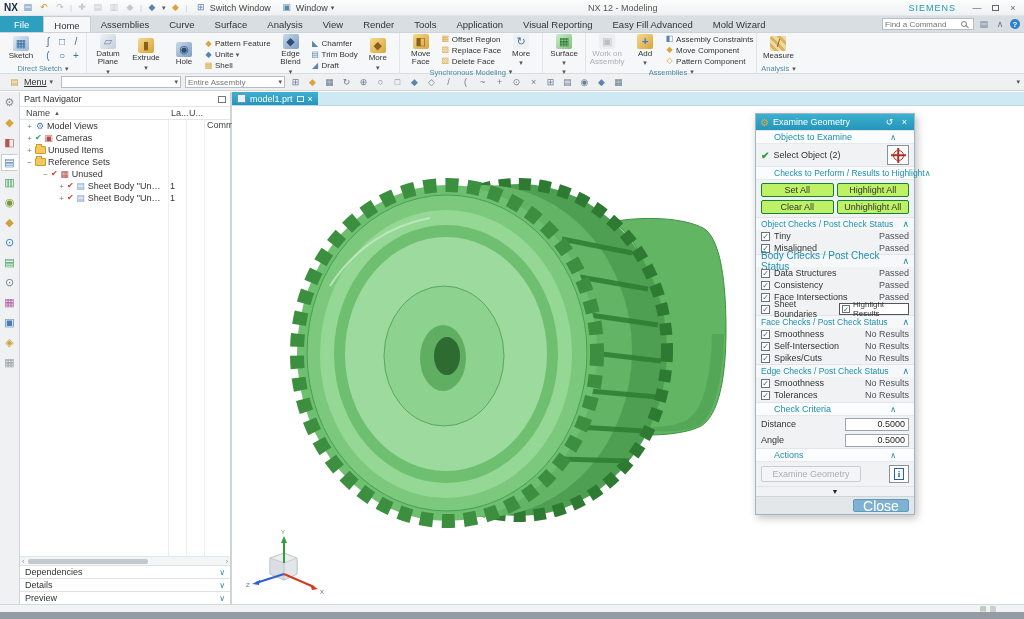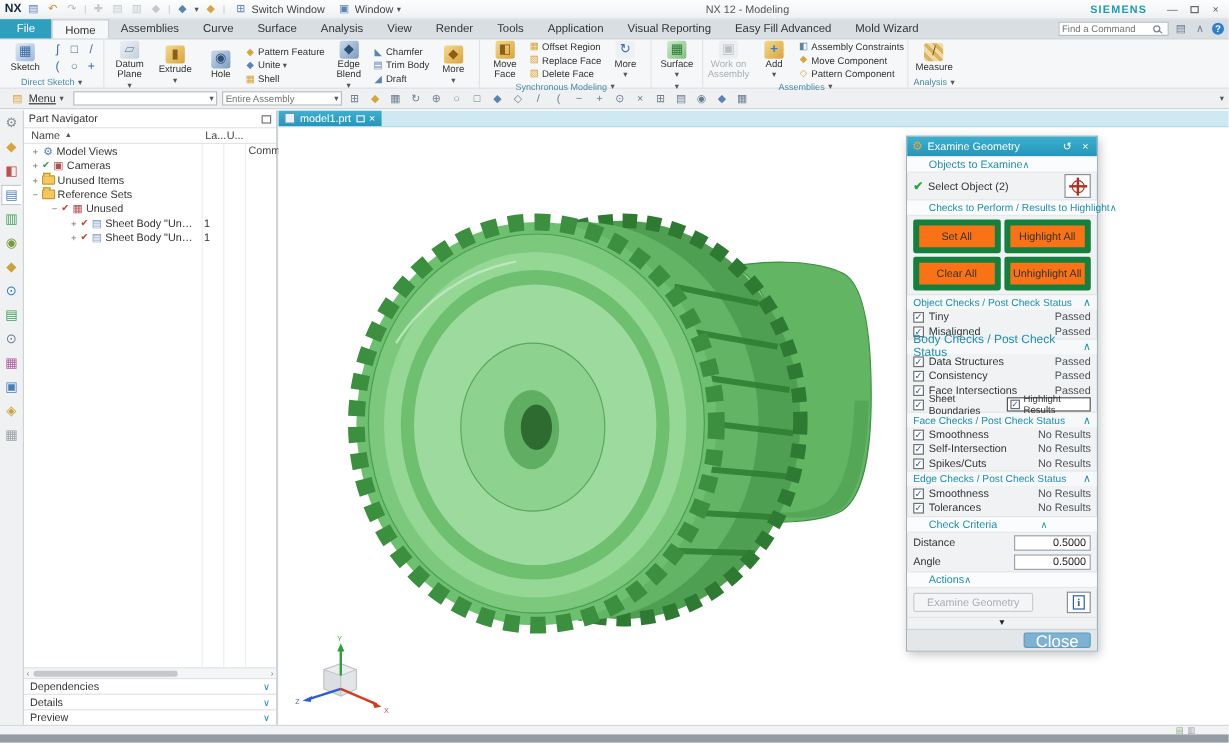--- a/index.html
+++ b/index.html
@@ -8,21 +8,21 @@
   .root{position:relative;width:1024px;height:619px;background:#fff;}
 
   
   .titlebar{height:16px;display:flex;align-items:center;gap:4px;padding:0 4px;
     background:linear-gradient(#fdfdfd,#eef1f3);font-size:9px;border-bottom:1px solid #e3e6e9;}
   .nxlogo{font-weight:bold;font-size:10px;color:#16283c;letter-spacing:0;}
   .qi{width:12px;height:11px;display:inline-flex;align-items:center;justify-content:center;font-size:9px;line-height:1;}
   .qsep{color:#c5cace;font-size:8px;}
   .tb-btn{display:inline-flex;align-items:center;gap:3px;padding:0 3px;color:#444;}
   .title-center{flex:1;text-align:center;color:#555;font-size:9px;}
-  .brand{color:#1f9ab0;font-weight:bold;font-size:9px;letter-spacing:1px;margin-right:10px;text-align:right;}
+  .brand{color:#1f9ab0;font-weight:normal;font-size:9px;letter-spacing:1px;margin-right:10px;text-align:right;}
   .winbtn{width:14px;height:12px;display:inline-flex;align-items:center;justify-content:center;color:#666;font-size:9px;}
   .restore-box{width:7px;height:6px;border:1px solid #666;display:inline-block;}
 
   
   .tabrow{height:17px;background:#d9dee3;display:flex;align-items:stretch;font-size:9.5px;border-bottom:1px solid #cdd3d8;}
   .rtab{padding:2px 10px 1px;display:flex;align-items:center;color:#333;cursor:default;}
   .rtab.file{background:#2f9fc0;color:#fff;padding:2px 14px 1px;}
   .rtab.active{background:#f6f7f8;border:1px solid #c8cdd2;border-bottom:none;}
   .tabrow-right{margin-left:auto;display:flex;align-items:center;gap:4px;padding-right:4px;}
   .findbox{width:92px;height:12px;background:#fff;border:1px solid #b7bdc3;display:flex;align-items:center;font-size:8px;color:#9aa0a6;padding:0 2px;gap:2px;}
@@ -90,30 +90,30 @@
   .scene{position:absolute;left:0;top:14px;width:792px;height:499px;}
 
   
   .dlg{position:absolute;left:523px;top:21px;width:160px;background:#f0f2f3;border:1px solid #9fb6c2;
     box-shadow:2px 3px 8px rgba(0,0,0,.25);font-size:9px;}
   .dlg-head{height:16px;background:linear-gradient(#3bb0d0,#2596ba);display:flex;align-items:center;gap:4px;color:#fff;padding:0 4px;}
   .dlg-title{flex:1;font-size:9px;}
   .dlg-gear{color:#e8a33d;font-size:10px;}
   .dlg-hbtn{color:#fff;font-size:9px;width:11px;text-align:center;}
   .sec-h{height:14px;background:#fbfcfd;border-top:1px solid #e1e5e8;border-bottom:1px solid #e6eaec;
-    display:flex;align-items:center;justify-content:flex-start;padding:0 18px;color:#1f8fae;}
+    display:flex;align-items:center;justify-content:space-between;padding:0 18px;color:#1f8fae;}
   .sec-h .caret{color:#1f8fae;font-size:8px;}
   .sel-row{height:22px;display:flex;align-items:center;gap:4px;padding:0 5px;}
   .okchk{color:#2f9e3f;font-weight:bold;font-size:10px;}
   .selbtn{margin-left:auto;width:22px;height:20px;background:#fff;border:1px solid #8a9096;display:flex;align-items:center;justify-content:center;}
   .cross{width:11px;height:11px;border:1.5px solid #b03020;border-radius:50%;position:relative;}
   .cross::before{content:"";position:absolute;left:50%;top:-3px;bottom:-3px;width:1.5px;background:#b03020;transform:translateX(-50%);}
   .cross::after{content:"";position:absolute;top:50%;left:-3px;right:-3px;height:1.5px;background:#b03020;transform:translateY(-50%);}
   .btn-grid{display:grid;grid-template-columns:1fr 1fr;gap:3px;padding:3px 5px;}
-  .wbtn{height:28px;background:#f97316;border:5px solid #15803d;border-radius:2px;display:flex;align-items:center;justify-content:center;color:#333;}
+  .wbtn{height:14px;background:#bef264;border:1px solid #15803d;border-radius:2px;display:flex;align-items:center;justify-content:center;color:#333;}
   .grp-h{height:13px;display:flex;align-items:center;justify-content:space-between;padding:0 5px;color:#1f8fae;border-top:1px solid #e1e5e8;background:#f6f8f9;}
   .chkrow{height:12px;display:flex;align-items:center;gap:4px;padding:0 5px;}
   .cb{width:9px;height:9px;border:1px solid #6b7075;background:#fff;color:#355f8f;font-size:8px;line-height:8px;text-align:center;flex:0 0 auto;}
   .status{margin-left:auto;color:#4c5258;}
   .hlbox{margin-left:auto;display:flex;align-items:center;gap:3px;border:1px solid #555;background:#fff;padding:0 2px;height:12px;font-size:8px;}
   .crit-row{height:16px;display:flex;align-items:center;padding:0 5px;}
   .crit-row input{margin-left:auto;width:64px;height:13px;border:1px solid #9aa4ac;text-align:right;font-size:9px;padding-right:3px;font-family:"Liberation Sans",sans-serif;color:#222;background:#fff;}
   .act-row{height:24px;display:flex;align-items:center;gap:6px;padding:0 5px;}
   .dis-btn{width:100px;height:16px;background:#f4f5f6;border:1px solid #c9cdd1;border-radius:2px;color:#a9aeb3;display:flex;align-items:center;justify-content:center;}
   .info-btn{margin-left:auto;width:20px;height:18px;background:#fff;border:1px solid #8a9096;display:flex;align-items:center;justify-content:center;}

